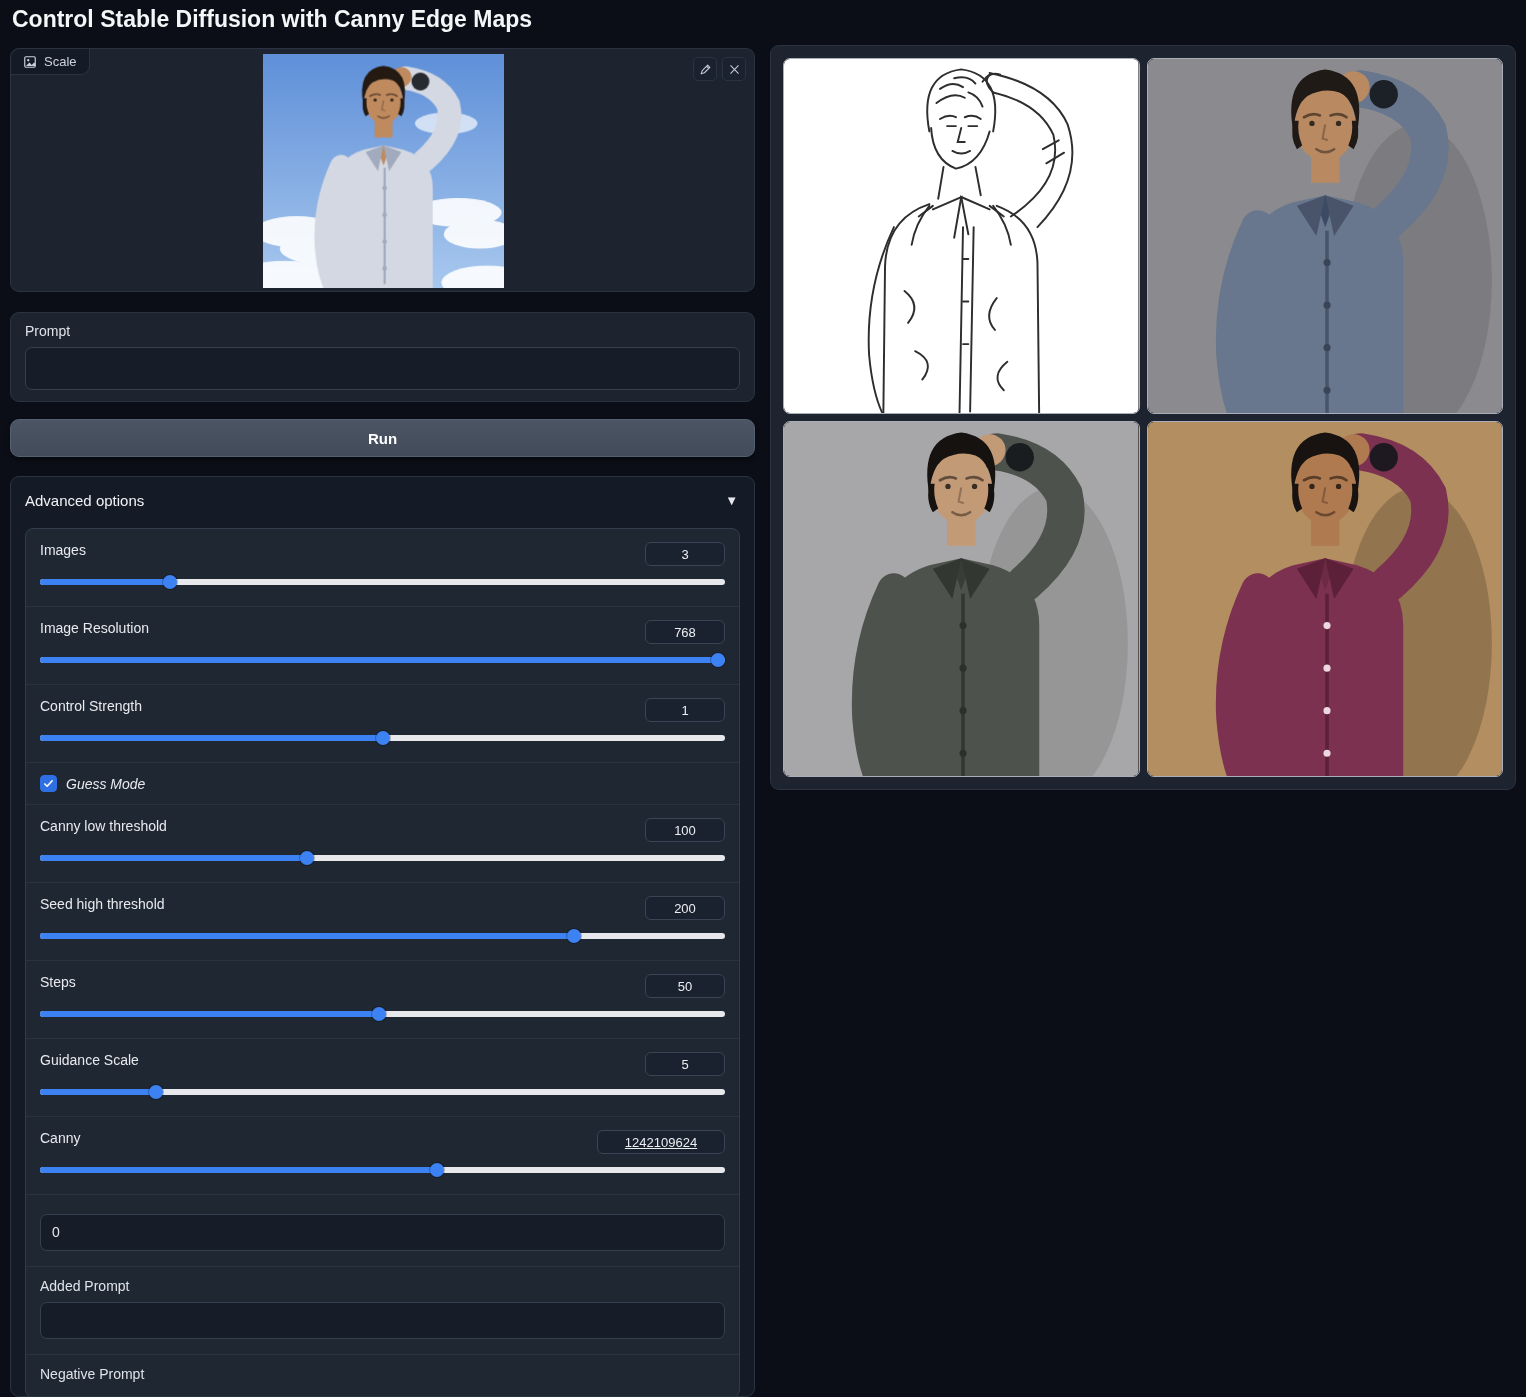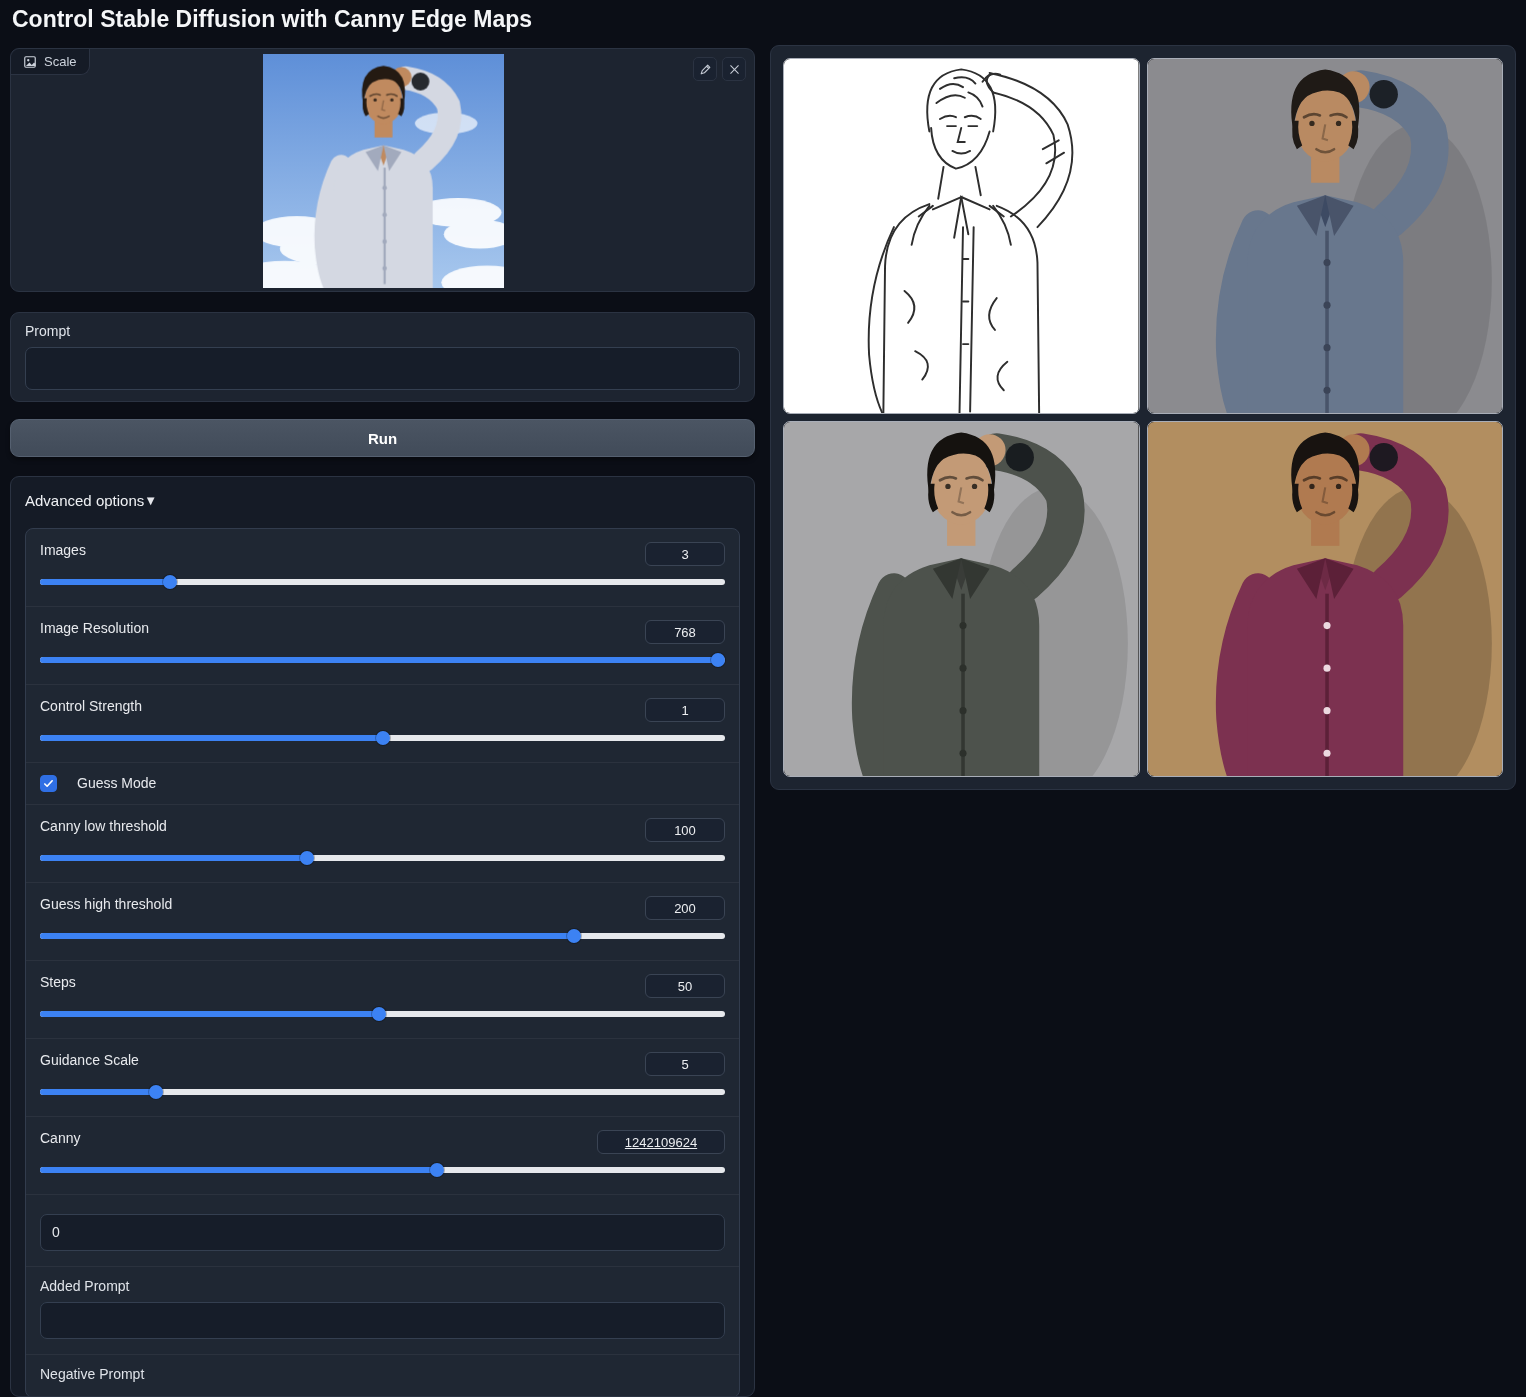--- a/index.html
+++ b/index.html
@@ -34,39 +34,39 @@
   #prompt-block .textarea { height:43px; }
 
   
   #run-button { position:absolute; left:10px; top:419px; width:745px; height:38px;
                 background:linear-gradient(#4b5563,#414b59); border:1px solid #556070; border-radius:9px;
                 color:#ffffff; font-weight:bold; font-size:15px; display:flex; align-items:center;
                 justify-content:center; cursor:pointer; box-shadow:0 3px 4px rgba(0,0,0,.35); }
 
   
   #advanced-block { left:10px; top:476px; width:745px; height:921px; background:#151b26; overflow:hidden; }
-  .acc-header { display:flex; align-items:center; justify-content:flex-start; padding:15px 16px 13px 14px; cursor:pointer; }
+  .acc-header { display:flex; align-items:center; justify-content:space-between; padding:15px 16px 13px 14px; cursor:pointer; }
   .acc-title { font-size:15px; color:#f0f2f5; }
   .acc-arrow { font-size:13px; color:#e5e7eb; }
   .inner-panel { margin:6px 14px 0 14px; background:#1f2733; border:1px solid #323c4d; border-radius:8px; overflow:hidden; }
   .row { border-top:1px solid rgba(255,255,255,0.055); }
   .row:first-child { border-top:none; }
   .slider-row { padding:13px 14px 17px 14px; }
   .row-head { display:flex; justify-content:space-between; height:24px; }
   .row-label { font-size:14px; color:#e8eaee; }
   .num-box { min-width:80px; height:24px; background:#1a2230; border:1px solid #3a4454; border-radius:6px;
              font-size:13px; color:#eceef1; display:flex; align-items:center; justify-content:center;
              padding:0 8px; cursor:text; }
   .num-box.wide { min-width:128px;text-decoration:underline; }
   .slider { position:relative; height:14px; margin-top:9px; cursor:pointer; }
   .slider-track { position:absolute; left:0; right:0; top:4px; height:6px; border-radius:3px; background:#e6e8ec; }
   .slider-fill { height:100%; width:var(--p,0%); background:#3c82f3; border-radius:3px; }
   .slider-thumb { position:absolute; top:0; left:var(--p,0%); width:14px; height:14px; margin-left:-7px;
                   border-radius:50%; background:#3c82f3; box-shadow:0 0 0 1px rgba(0,0,0,.25); }
-  .check-row { display:flex; align-items:flex-start; gap:20px; padding:12px 14px; }
+  .check-row { display:flex; align-items:center; gap:9px; padding:12px 14px;font-style:italic; }
   .checkbox { width:17px; height:17px; border-radius:4px; background:#2b3444; border:1px solid #424d5f;
               display:flex; align-items:center; justify-content:center; cursor:pointer; }
   .checkbox.on { background:#2f6fe4; border-color:#2f6fe4; }
   .check-label { font-size:14px; color:#e8eaee; }
   .text-row { padding:11px 14px 15px 14px; }
 
   
   #gallery-block { left:770px; top:45px; width:746px; height:745px; background:#1d2430; }
   .gallery-grid { display:grid; grid-template-columns:1fr 1fr; grid-template-rows:1fr 1fr; gap:7px;
                   width:100%; height:100%; padding:12px; }
@@ -271,21 +271,21 @@
         <div class="slider" style="--p: 39%;">
           <div class="slider-track">
               <div class="slider-fill"></div>
             </div>
             <div class="slider-thumb"></div>
         </div>
       </div>
 
       <div class="row slider-row">
         <div class="row-head">
-          <span class="row-label">Guess high threshold</span>
+          <span class="row-label">Seed high threshold</span>
           <span class="num-box">200</span>
         </div>
         <div class="slider" style="--p: 78%;">
           <div class="slider-track">
               <div class="slider-fill"></div>
             </div>
             <div class="slider-thumb"></div>
         </div>
       </div>
 

